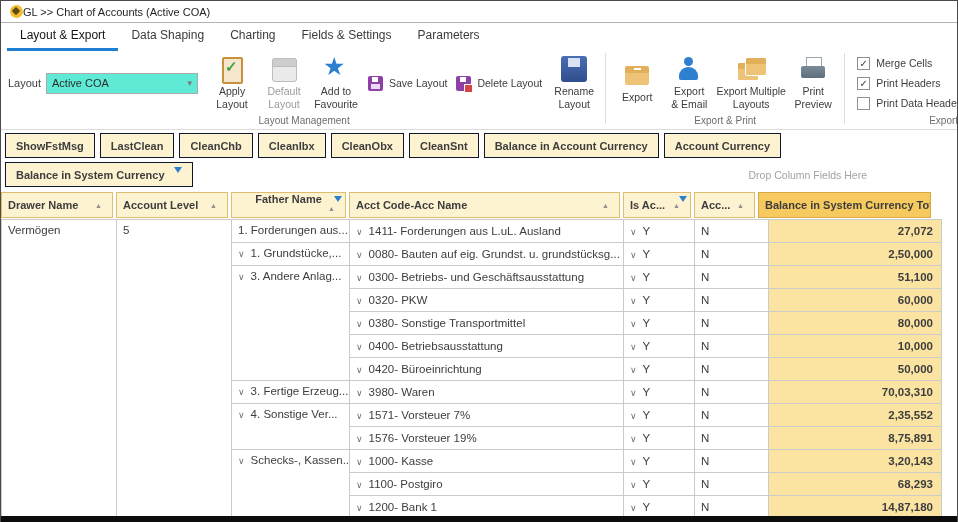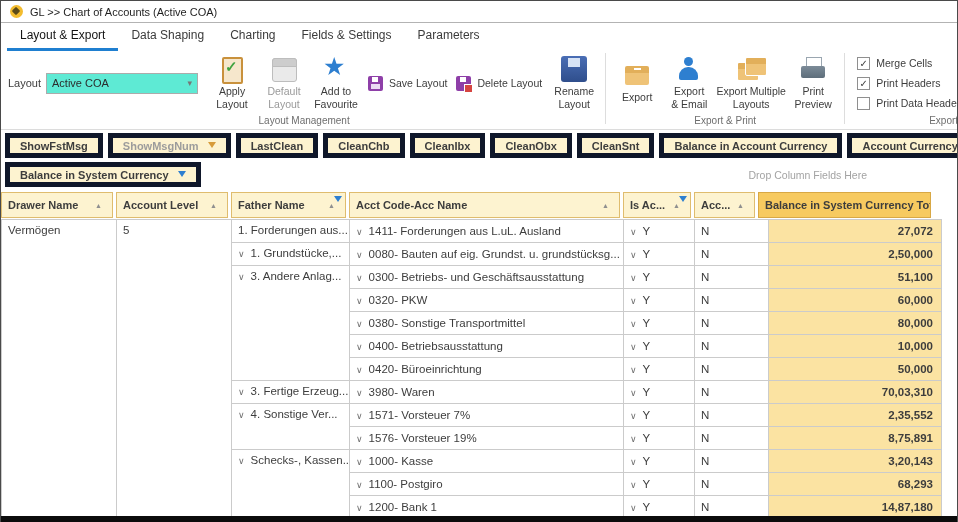--- a/index.html
+++ b/index.html
@@ -2,21 +2,21 @@
 <html><head>
 <meta charset="utf-8">
 <style>
   * { box-sizing: border-box; margin: 0; padding: 0; }
   html,body { width: 958px; height: 522px; overflow: hidden; background:#fff;
     font-family: "Liberation Sans", sans-serif; color:#3d3d3d; }
   .frame { width:958px; height:522px; border:1px solid #4a4a4a; border-bottom:none;
     display:flex; flex-direction:column; background:#fff; overflow:hidden; }
 
   
-  .titlebar { height:22px; flex:none; display:flex; align-items:center; gap:7px;
+  .titlebar { height:22px; flex:none; display:flex; align-items:center; gap:0;
     padding:0 9px; border-bottom:1px solid #b3b3b3; }
   .app-icon { width:13px; height:13px; border-radius:50%; background:#F3BC2E; position:relative; flex:none; }
   .app-icon::after { content:""; position:absolute; left:3px; top:3px; width:6px; height:6px;
     background:#5B4A16; border-radius:1px; transform:rotate(45deg); }
   .title-text { font-size:11px; color:#1f1f1f; }
 
   
   .tabs { height:25px; flex:none; display:flex; align-items:stretch; padding-left:6px; }
   .tab { padding:5px 13px 20px; font-size:12px; color:#3b3b3b; border-bottom:3px solid transparent; cursor:default; }
   .tab.active { color:#151515; border-bottom-color:#1F7FD0; }
@@ -79,21 +79,21 @@
   .export-multiple-icon::after { content:""; position:absolute; left:9px; top:1px; width:20px; height:17px;
     background:linear-gradient(#E2AF5A 0 6px, #EFC377 6px); border:1px solid #fff; border-radius:2px; }
   .print-preview-icon::before { content:""; position:absolute; left:8px; top:1px; width:14px; height:13px;
     background:#fff; border:1px solid #9AA6B0; }
   .print-preview-icon::after { content:""; position:absolute; left:3px; top:10px; width:24px; height:12px;
     background:linear-gradient(#7C8B98,#5E6E7B); border-radius:2px; }
 
   
   .chips-area { flex:none; padding:3px 4px 0; }
   .chip-row { display:flex; align-items:center; gap:5px; margin-bottom:4px; }
-  .chip { background:#FDF3D0; border:5px solid #0f172a; height:25px; padding:0 10px;
+  .chip { background:#FDF3D0; border:1px solid #0f172a; height:25px; padding:0 10px;
     display:flex; align-items:center; gap:9px; font-size:11px; font-weight:bold; color:#3d3d3d; white-space:nowrap;justify-content:flex-end; }
   .chip.dimmed .chip-label { color:#9c9c9c; }
   .funnel { width:0; height:0; border-left:4px solid transparent; border-right:4px solid transparent;
     border-top:6px solid #2E7FD0; display:inline-block; }
   .funnel.amber { border-top-color:#D79B3A; }
   .chip .funnel { align-self:flex-start; margin-top:4px; }
   .drop-hint { margin-left:auto; margin-right:86px; color:#a3a3a3; font-size:10.5px; font-weight:normal; }
 
   
   .grid-header { flex:none; display:flex; height:28px; padding-top:1px; }
@@ -253,24 +253,20 @@
     </div>
 
   </div>
 
   <div class="chips-area">
     <div class="chip-row" id="chip-row-1">
         <div class="chip">
     <span class="chip-label">ShowFstMsg</span>
 
   </div>
-        <div class="chip dimmed">
-    <span class="chip-label">ShowMsgNum</span>
-    <span class="funnel amber" style="display: inline-block;"></span>
-  </div>
         <div class="chip">
     <span class="chip-label">LastClean</span>
 
   </div>
         <div class="chip">
     <span class="chip-label">CleanChb</span>
 
   </div>
         <div class="chip">
     <span class="chip-label">CleanIbx</span>
@@ -306,21 +302,21 @@
       <div class="hcell" style="width: 112px; margin-right: 3px;">
     <span class="hlabel">Drawer Name</span>
     <span class="sort">▲</span>
 
   </div>
       <div class="hcell" style="width: 112px; margin-right: 3px;">
     <span class="hlabel">Account Level</span>
     <span class="sort">▲</span>
 
   </div>
-      <div class="hcell" style="width: 115px; margin-right: 3px;">
+      <div class="hcell" style="width: 115px; margin-right: 3px; flex-direction: column;">
     <span class="hlabel">Father Name</span>
     <span class="sort">▲</span>
     <span class="funnel hfun" style="display: inline-block;"></span>
   </div>
       <div class="hcell" style="width: 271px; margin-right: 3px;">
     <span class="hlabel">Acct Code-Acc Name</span>
     <span class="sort">▲</span>
 
   </div>
       <div class="hcell" style="width: 68px; margin-right: 3px;">

